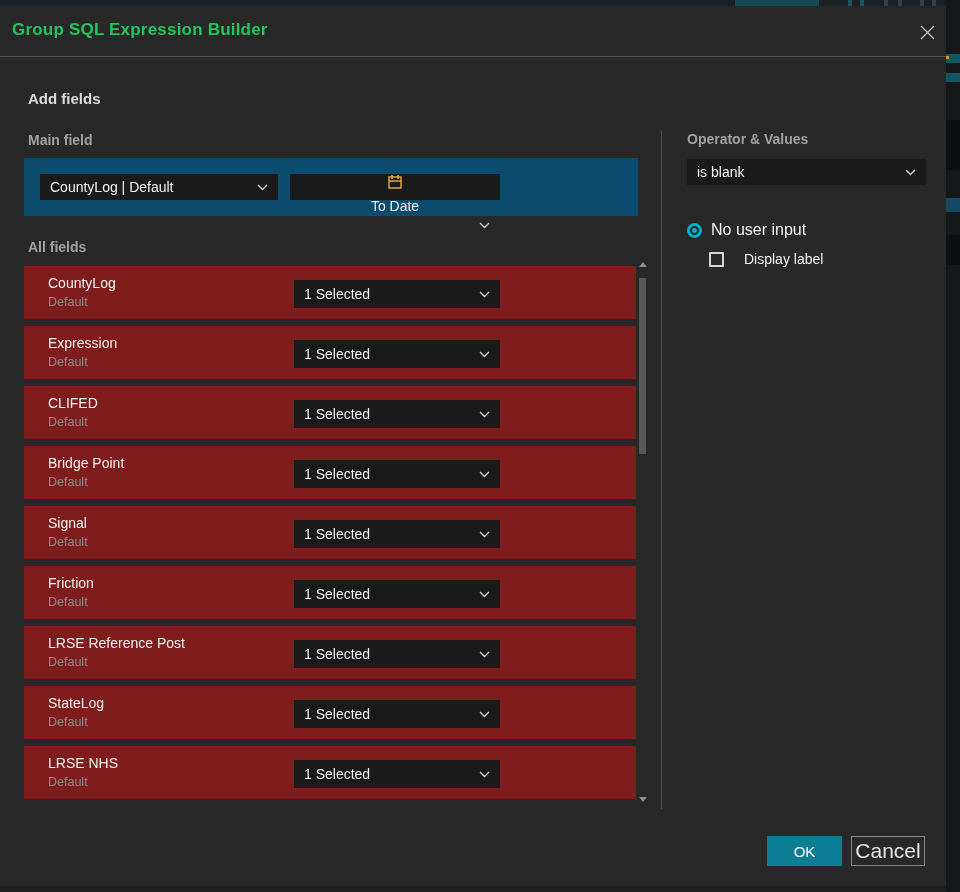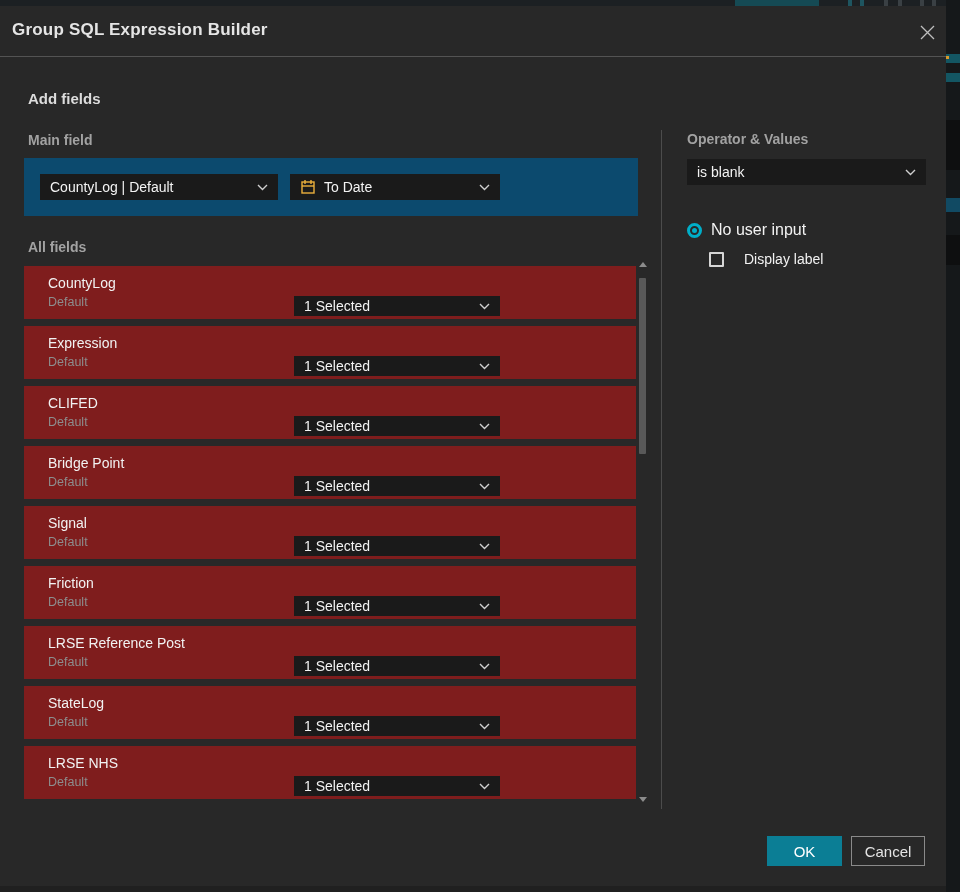--- a/index.html
+++ b/index.html
@@ -33,21 +33,21 @@
   .dialog {
     position:absolute; left:0; top:6px; width:946px; height:880px;
     background:#282828; color:#f0f0f0;
   }
   .dlg-header {
     position:absolute; left:0; top:0; width:100%; height:51px;
     border-bottom:1px solid #535353;
   }
   .dlg-title {
     position:absolute; left:12px; top:14px;
-    font-size:17px; font-weight:700; letter-spacing:.2px; color:#e5e5e5;
+    font-size:17px; font-weight:700; letter-spacing:.2px; color:#22c55e;
   }
   .close-btn {
     position:absolute; right:6px; top:13px; width:26px; height:26px;
     display:flex; align-items:center; justify-content:center; cursor:pointer;
   }
 
   .heading {
     position:absolute; left:28px; top:84px;
     font-size:15px; font-weight:700; color:#dcdcdc;
   }
@@ -61,31 +61,31 @@
     background:#1a1a1a; height:26px; display:flex; align-items:center;
     padding:0 10px; gap:8px; color:#f3f3f3; font-size:14px; cursor:pointer;
   }
   .select .chev { margin-left:auto; flex:0 0 auto; display:flex; }
 
   .main-panel {
     position:absolute; left:24px; top:152px; width:614px; height:58px;
     background:#0c4a6e;
   }
   .sel-field { position:absolute; left:16px; top:16px; width:238px; }
-  .sel-date  { position:absolute; left:266px; top:16px; width:210px; }
+  .sel-date  { position:absolute; left:266px; top:16px; width:210px;flex-direction:column; }
   .cal-ico { display:flex; flex:0 0 auto; }
 
   
   .field-list { position:absolute; left:24px; top:260px; width:612px; }
   .row {
     position:relative; height:53px; margin-bottom:7px; background:#7f1d1d;
   }
   .row-name { position:absolute; left:24px; top:9px; font-size:14px; color:#f2f2f2; }
   .row-sub  { position:absolute; left:24px; top:29px; font-size:12.5px; color:#8d8d8d; }
-  .row-select { position:absolute; left:270px; top:14px; width:206px; height:20px;margin-top:16px; }
+  .row-select { position:absolute; left:270px; top:14px; width:206px; height:28px; }
 
   
   .scrollbar {
     position:absolute; left:637px; top:252px; width:12px; height:546px;
   }
   .sb-arrow { position:absolute; left:2px; width:0; height:0; }
   .sb-up   { top:4px;  border-left:4px solid transparent; border-right:4px solid transparent; border-bottom:5px solid #8c8c8c; }
   .sb-down { bottom:2px; border-left:4px solid transparent; border-right:4px solid transparent; border-top:5px solid #8c8c8c; }
   .sb-thumb {
     position:absolute; left:2px; top:20px; width:7px; height:176px;
@@ -124,21 +124,21 @@
 
   
   .btn-ok {
     position:absolute; left:767px; top:830px; width:75px; height:30px;
     background:var(--accent-teal); color:#ffffff; border:none;
     font-size:15px; font-family:inherit; cursor:pointer;
   }
   .btn-cancel {
     position:absolute; left:851px; top:830px; width:74px; height:30px;
     background:transparent; color:#e4e4e4; border:1px solid #8a8a8a;
-    font-size:15px; font-family:inherit; cursor:pointer;
+    font-size:21px; font-family:inherit; cursor:pointer;
   }
 
   .bottom-strip {
     position:absolute; left:0; top:886px; width:946px; height:6px; background:#202020;
   }
 </style>
 </head>
 <body>
 
 <div class="bg-top">

